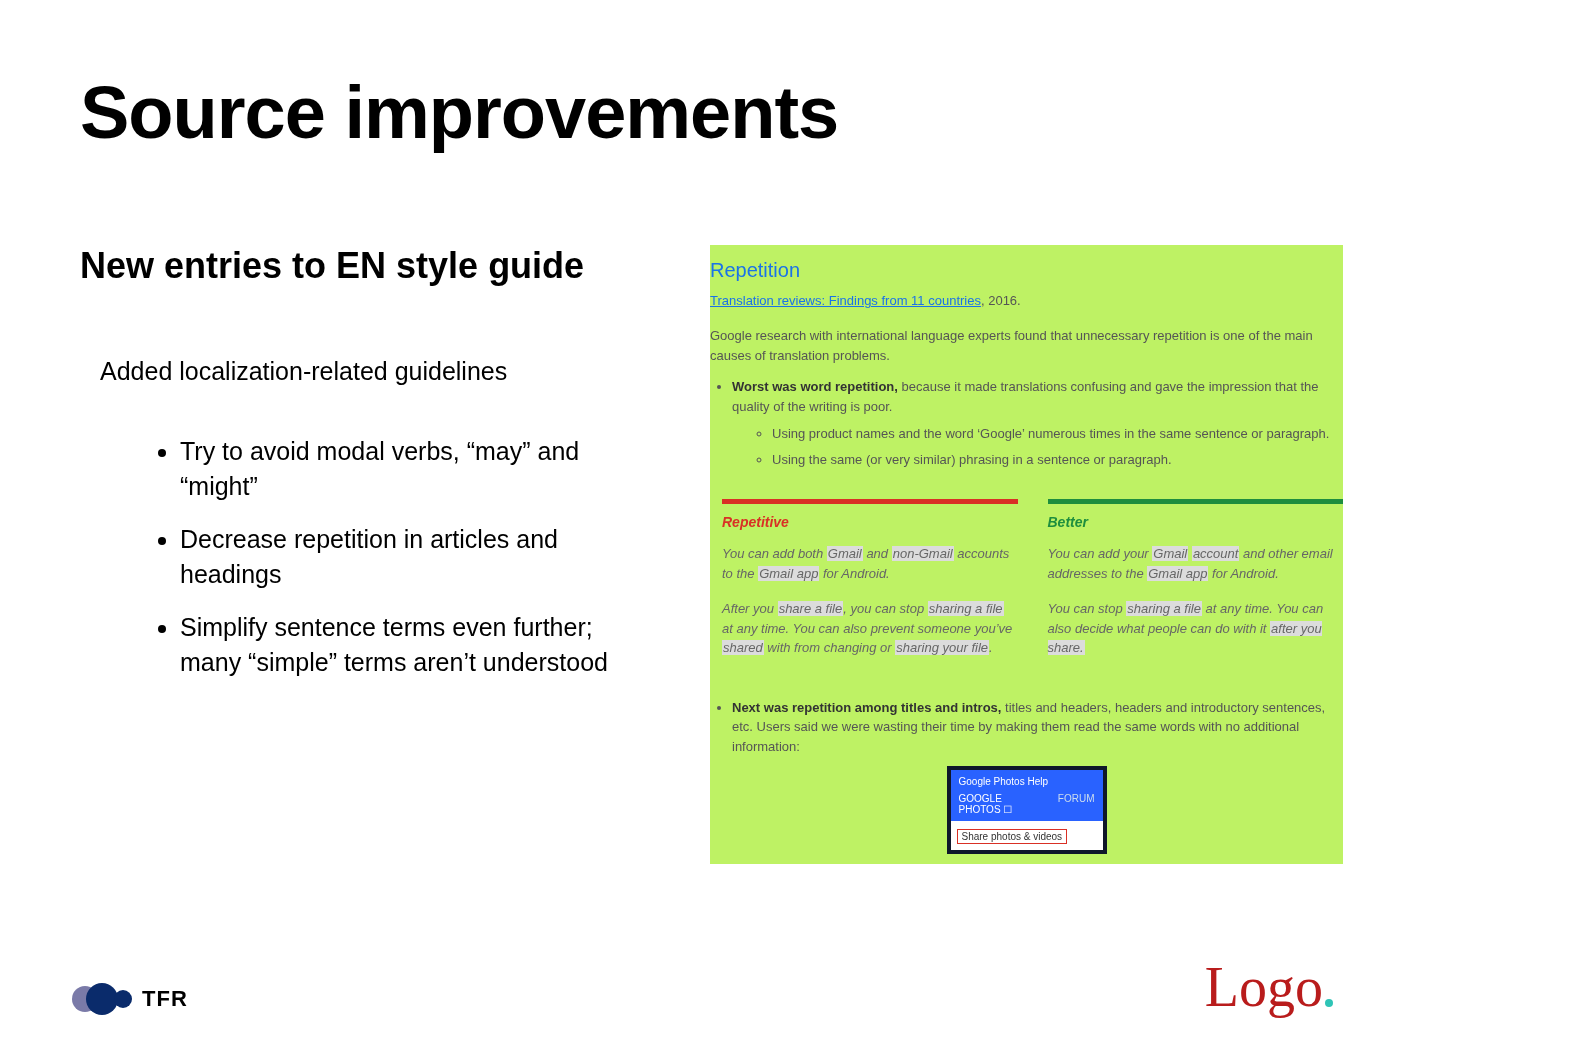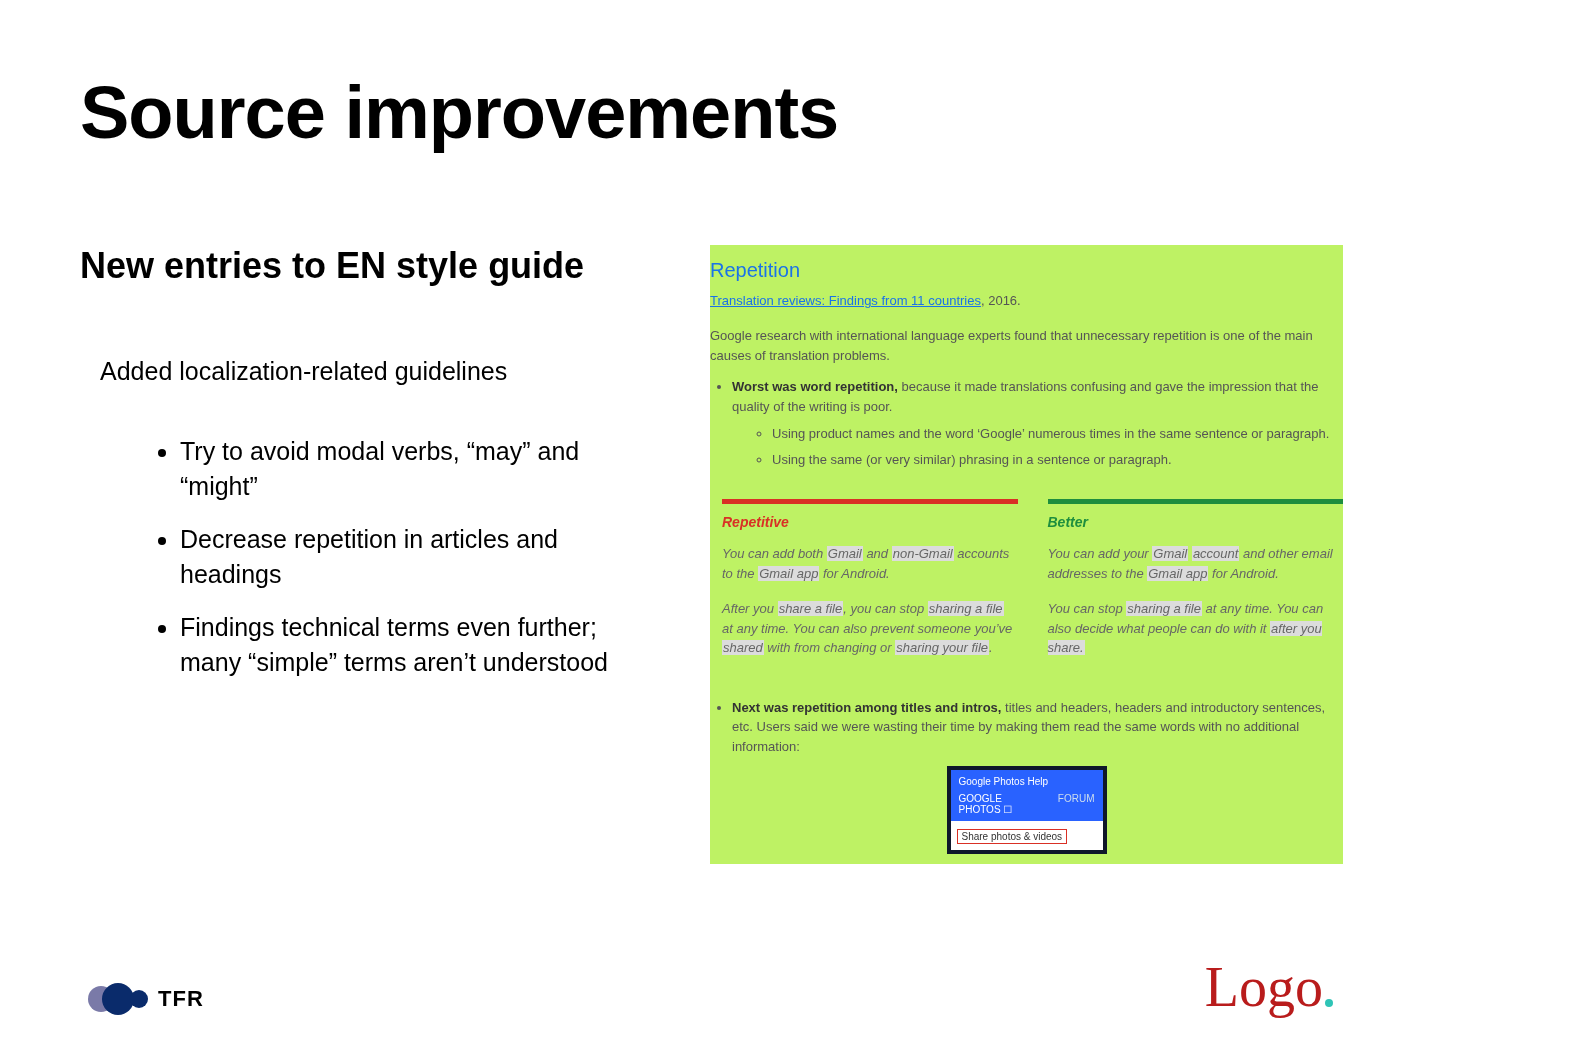--- a/index.html
+++ b/index.html
@@ -71,21 +71,21 @@
   .help-header { background: #2962ff; color: #fff; font-size: 10px; padding: 6px 8px 3px 8px; }
   .help-tabs { background: #2962ff; color: #cde; font-size: 10px; padding: 3px 8px 6px 8px; display: flex; gap: 14px; }
   .help-tabs span:first-child { color: #fff; }
   .boxed-link-row { padding: 6px; }
   .boxed-link { display: inline-block; border: 1px solid #d93025; padding: 1px 4px; font-size: 10px; color: #333; }
 
   
   .footer {
     position: absolute;
     bottom: 40px;
-    left: 88px;
+    left: 72px;
     right: 100px;
     display: flex;
     justify-content: space-between;
     align-items: flex-end;
   }
   .tfr-logo { display: flex; align-items: center; gap: 10px; }
   .tfr-mark { position: relative; width: 60px; height: 32px; }
   .dot { position: absolute; border-radius: 50%; }
   .dot1 { width: 26px; height: 26px; background: #7a7aa8; left: 0; top: 3px; }
   .dot2 { width: 32px; height: 32px; background: #0a2b6b; left: 14px; top: 0; }
@@ -116,21 +116,21 @@
   <h1 class="title">Source improvements</h1>
 
   <div class="columns">
 
     <div class="left-col">
       <h2 class="subheading">New entries to EN style guide</h2>
       <p class="intro-line">Added localization-related guidelines</p>
       <ul class="bullets">
         <li>Try to avoid modal verbs, “may” and “might”</li>
         <li>Decrease repetition in articles and headings</li>
-        <li>Findings technical terms even further; many “simple” terms aren’t understood</li>
+        <li>Simplify sentence terms even further; many “simple” terms aren’t understood</li>
       </ul>
     </div>
 
     <div class="right-col">
       <h3 class="rp-heading">Repetition</h3>
       <div>
         <span class="rp-link">Translation reviews: Findings from 11 countries</span><span class="rp-year">, 2016.</span>
       </div>
       <p class="rp-para">Google research with international language experts found that unnecessary repetition is one of the main causes of translation problems.</p>
       <ul class="rp-ul">

